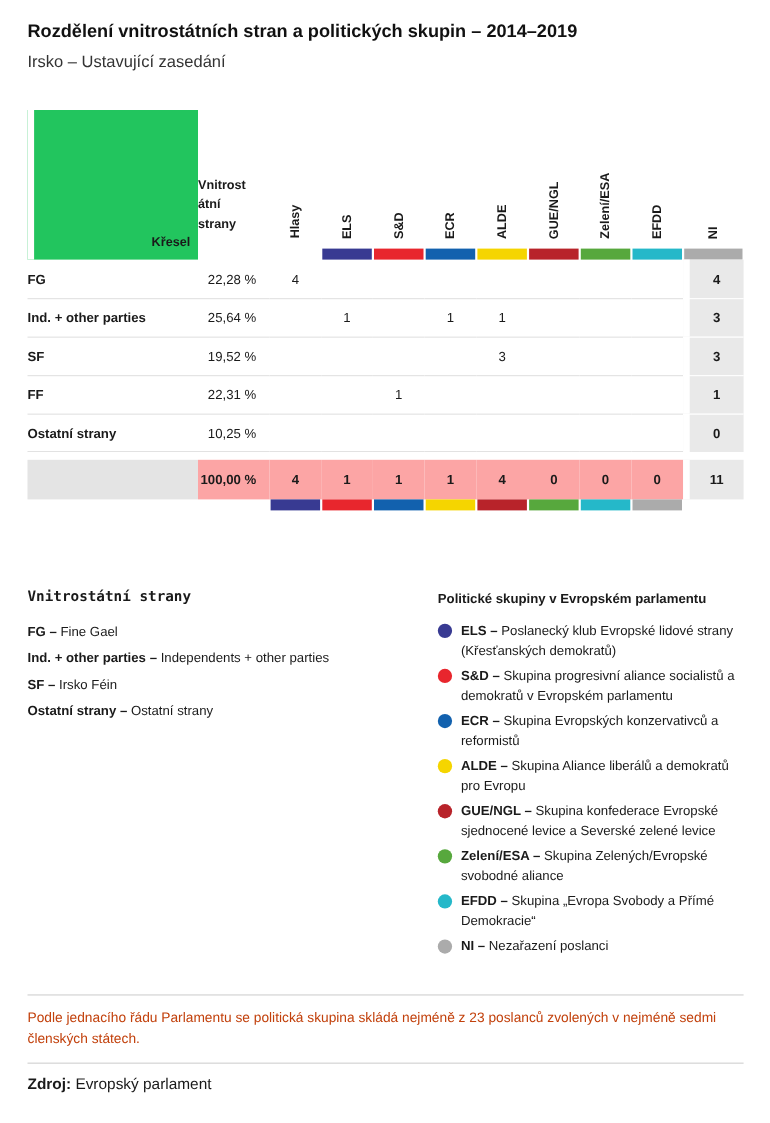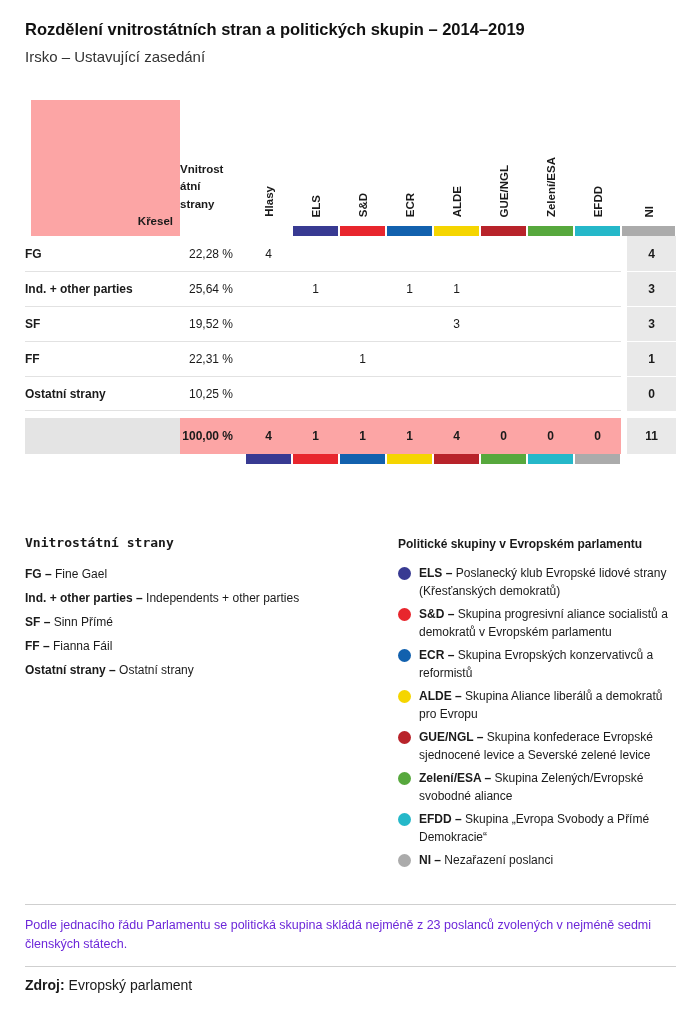--- a/index.html
+++ b/index.html
@@ -19,21 +19,21 @@
     grid-template-columns:155px 65px repeat(8,47px) 55px;
     grid-template-rows:126px 10px repeat(5,35px) 7px 36px 10px;
   }
   .cell { min-width:0; }
   .h-corner { display:flex; flex-direction:column; justify-content:flex-end; padding-bottom:12px;
               font-weight:bold; font-size:11.5px; line-height:1.55; }
   .h-rot { position:relative; }
   .rot { position:absolute; bottom:9px; left:50%;
          transform:translateX(-50%) rotate(180deg); writing-mode:vertical-rl;
          font-weight:bold; font-size:11.5px; white-space:nowrap; }
-  .h-seats { grid-row:1 / span 2; background:#fca5a5; border-left:6px solid #fff;
+  .h-seats { grid-row:1 / span 2; background:#22c55e; border-left:6px solid #fff;
              display:flex; align-items:flex-end; justify-content:flex-end;
              padding:0 7px 9px 0; font-weight:bold; font-size:11.5px; }
   .bar-lead { grid-column:span 2; }
   .barcell { padding:0 1px; }
   .bar { height:100%; width:100%; }
   .party { font-weight:bold; font-size:12px; display:flex; align-items:center; }
   .votes { font-size:12px; display:flex; align-items:center; justify-content:flex-end; padding-right:12px; }
   .num   { font-size:12px; display:flex; align-items:center; justify-content:center; }
   .sep   { border-top:1px solid #e2e2e2; }
   .lastrow { border-bottom:1px solid #e2e2e2; }
@@ -51,21 +51,21 @@
   .pitem { font-size:12px; margin:0 0 10px 0; }
   .group-legend { width:278px; }
   .group-legend h3 { font-size:12px; font-weight:bold; margin:2px 0 14px 0; }
   .gitem { display:flex; margin-bottom:6px; }
   .dot { width:13px; height:13px; border-radius:50%; flex:0 0 13px; margin:2px 8px 0 0; }
   .gtext { margin:0; font-size:12px; line-height:17.5px; }
 
   
   hr.rule { border:none; border-top:1px solid #cfcfcf; margin:28px 0 0 0; width:651px; }
   hr.rule2 { margin:12px 0 0 0; }
-  .footnote { font-size:12.5px; line-height:19px; color:#6d28d9; margin:11px 0 0 0; width:648px; }
+  .footnote { font-size:12.5px; line-height:19px; color:#c2410c; margin:11px 0 0 0; width:648px; }
   .source-row { width:651px; display:flex; justify-content:space-between; align-items:flex-end; margin-top:10px; }
   .source { font-size:14px; margin:0; }
   .logo { display:flex; align-items:center; gap:9px; }
   .logo-text { font-weight:bold; font-size:14px; line-height:16px; }
 </style>
 </head>
 <body>
 
 <div class="page">
 
@@ -224,22 +224,21 @@
         <div class="bar" style="background: rgb(171, 171, 171);"></div>
       </div>
     </div>
 
   <div class="legends">
 
     <div class="party-legend">
       <h3>Vnitrostátní strany</h3>
       <p class="pitem"><b>FG –</b> <span>Fine Gael</span></p>
       <p class="pitem"><b>Ind. + other parties –</b> <span>Independents + other parties</span></p>
-      <p class="pitem"><b>SF –</b> <span>Sinn Přímé</span></p>
-      <p class="pitem"><b>FF –</b> <span>Fianna Fáil</span></p>
+      <p class="pitem"><b>SF –</b> <span>Irsko Féin</span></p>
       <p class="pitem"><b>Ostatní strany –</b> <span>Ostatní strany</span></p>
     </div>
 
     <div class="group-legend">
       <h3>Politické skupiny v Evropském parlamentu</h3>
 
       <div class="gitem">
         <span class="dot" style="background: rgb(56, 58, 146);"></span>
         <p class="gtext"><b>ELS –</b> <span>Poslanecký klub Evropské lidové strany (Křesťanských demokratů)</span></p>
       </div>

